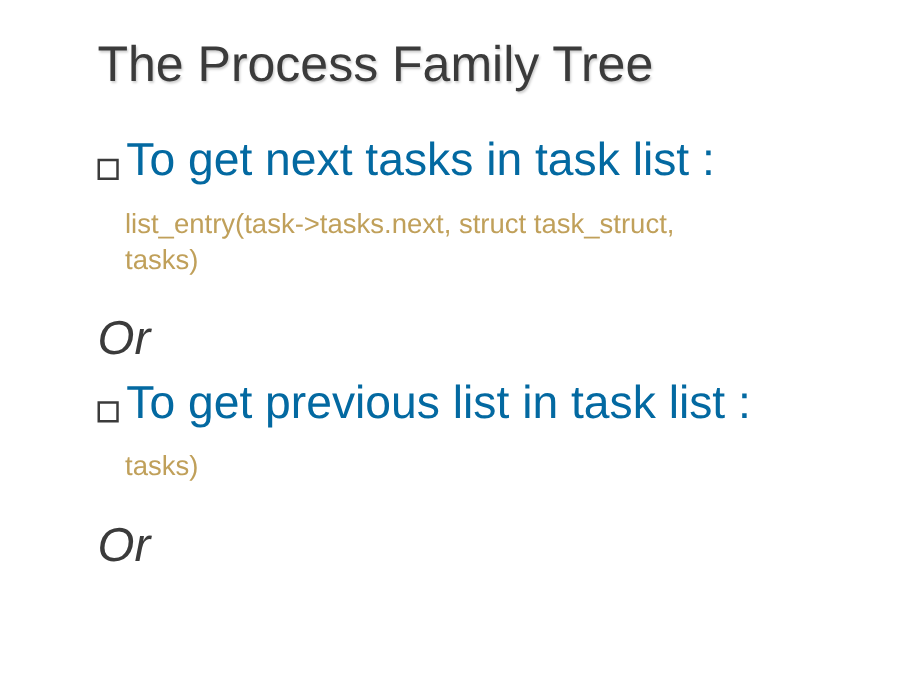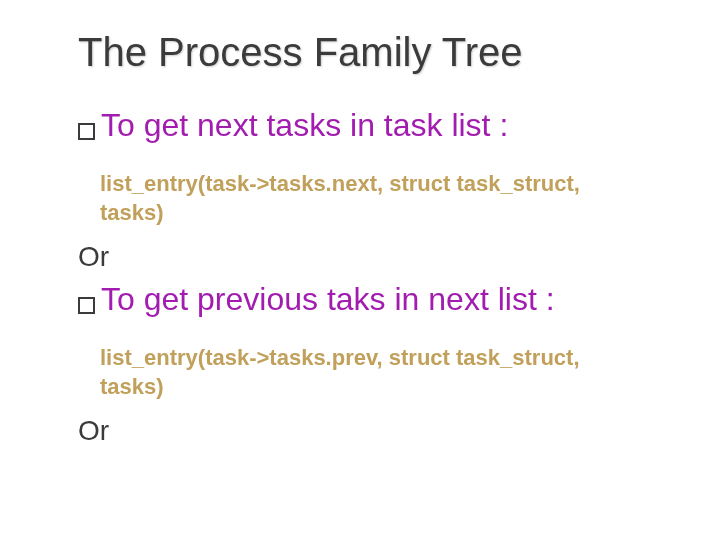--- a/index.html
+++ b/index.html
@@ -34,34 +34,34 @@
     width: 17px;
     height: 17px;
     border: 2.2px solid #3b3b3b;
     box-sizing: border-box;
     margin-right: 6px;
     flex: 0 0 auto;
     position: relative;
     top: 4px;
   }
   .bullet-text {
-    font-size: 32px;
-    color: #a21caf;
+    font-size: 37px;
+    color: #0369a1;
   }
   .code-block {
     font-size: 22px;
     color: #c0a05a;
-    margin: 26px 0 10px 22px;
+    margin: 16px 0 10px 22px;
     line-height: 1.3;
-    font-weight: bold;
   }
   .or-line {
-    font-size: 28px;
+    font-size: 38px;
     color: #3b3b3b;
-    margin: 14px 0 6px 0;
+    margin: 28px 0 6px 0;
+    font-style: italic;
   }
 </style>
 </head>
 <body>
 
 <div class="slide">
 
   <h1 class="title">The Process Family Tree</h1>
 
   <div class="bullet-line">
@@ -72,24 +72,23 @@
   <div class="code-block">
     <div>list_entry(task-&gt;tasks.next, struct task_struct,</div>
     <div>tasks)</div>
   </div>
 
   <div class="or-line">Or</div>
 
 
   <div class="bullet-line">
     <span class="square"></span>
-    <span class="bullet-text">To get previous taks in next list :</span>
+    <span class="bullet-text">To get previous list in task list :</span>
   </div>
 
   <div class="code-block">
-    <div> list_entry(task-&gt;tasks.prev, struct task_struct,</div>
     <div>tasks)</div>
   </div>
 
   <div class="or-line">Or</div>
 
 
 </div>
 
 </body></html>

